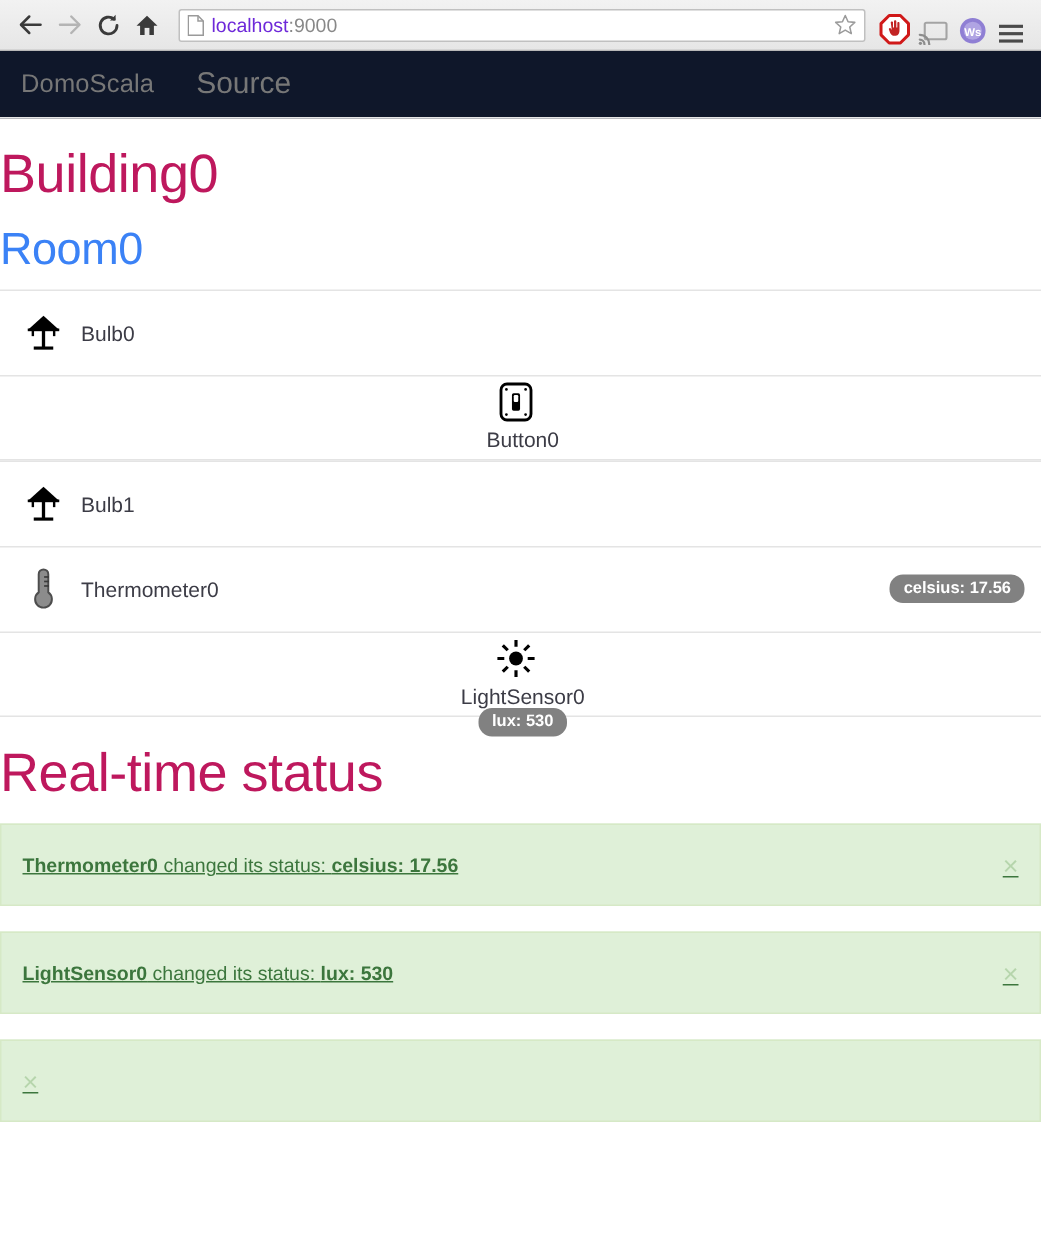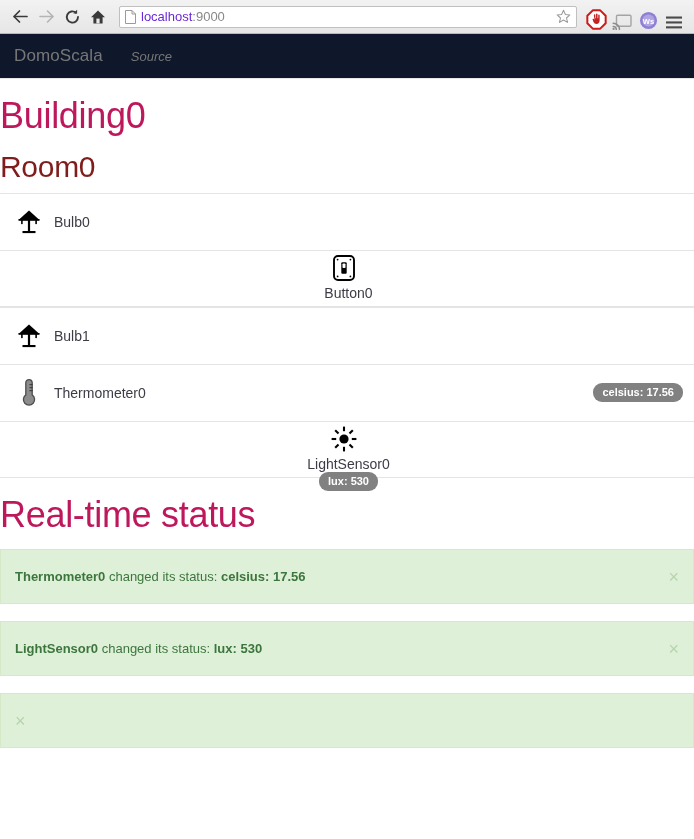--- a/index.html
+++ b/index.html
@@ -73,42 +73,41 @@
     padding-left: 14px;
   }
   #navbar .brand {
     font-size: 17px;
     color: #777777;
     text-decoration: none;
     margin-right: 28px;
     letter-spacing: .1px;
   }
   #navbar .navlink {
-    font-size: 13px;
+    font-size: 20px;
     color: #777777;
     text-decoration: none;
-    font-style: italic;
   }
 
   
   #content { padding: 0; }
 
   h1.page-title {
     font-size: 36px;
     font-weight: normal;
     color: #be185d;
     margin: 17px 0 4px 0;
     padding: 0;
     line-height: 1.12;
     letter-spacing: -0.3px;
   }
   h2.room-title {
     font-size: 30px;
     font-weight: normal;
-    color: #7f1d1d;
+    color: #3b82f6;
     margin: 14px 12px 9px 0;
     padding: 0;
     line-height: 1.12;
     letter-spacing: -0.3px;
   }
 
   .device-list { list-style: none; margin: 0; padding: 0; }
   .device-row {
     border-top: 1px solid #e4e4e4;
     height: 57px;
@@ -142,20 +141,21 @@
   .alert {
     background: #dff0d8;
     border: 1px solid #d6e9c6;
     color: #3c763d;
     font-size: 13px;
     padding: 0 14px;
     height: 55px;
     display: flex;
     align-items: center;
     margin-bottom: 17px;
+    text-decoration: underline;
   }
   .alert .alert-text { flex: 1 1 auto; }
   .alert b { font-weight: bold; }
   .alert .close-x {
     flex: none;
     font-size: 18px;
     line-height: 1;
     color: #b6d5ac;
     font-family: "Liberation Sans", sans-serif;
   }

